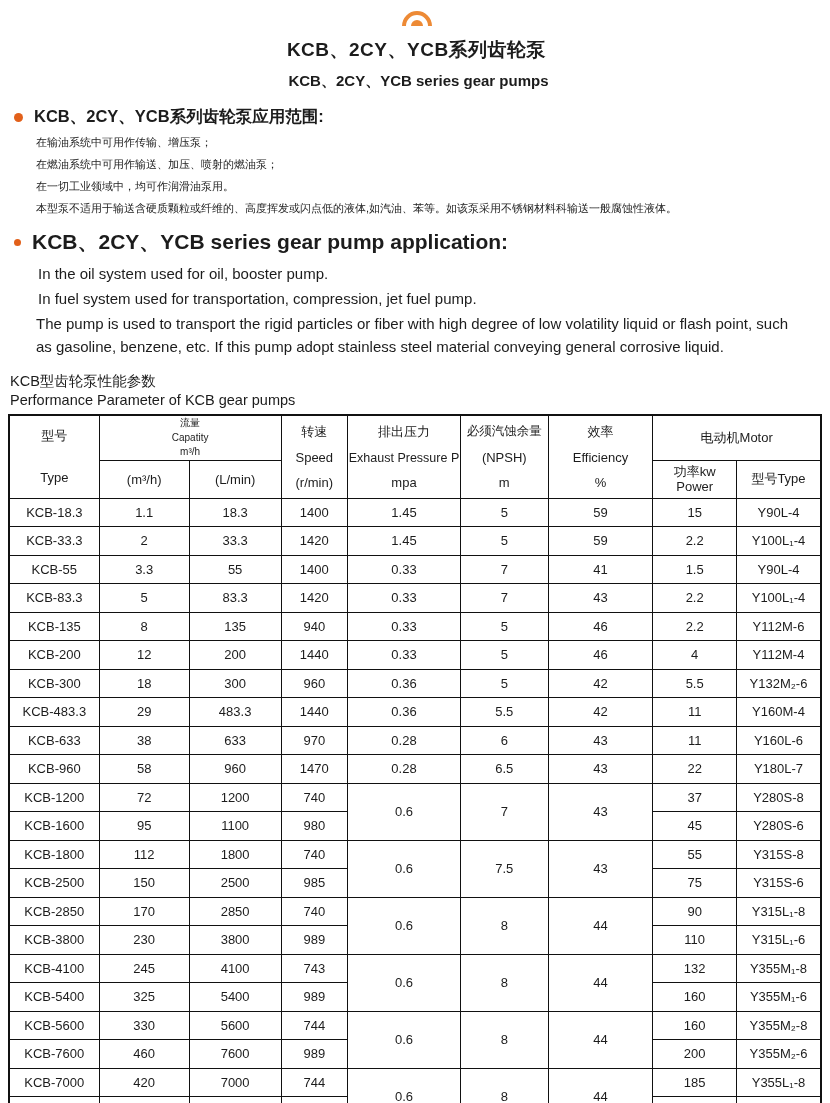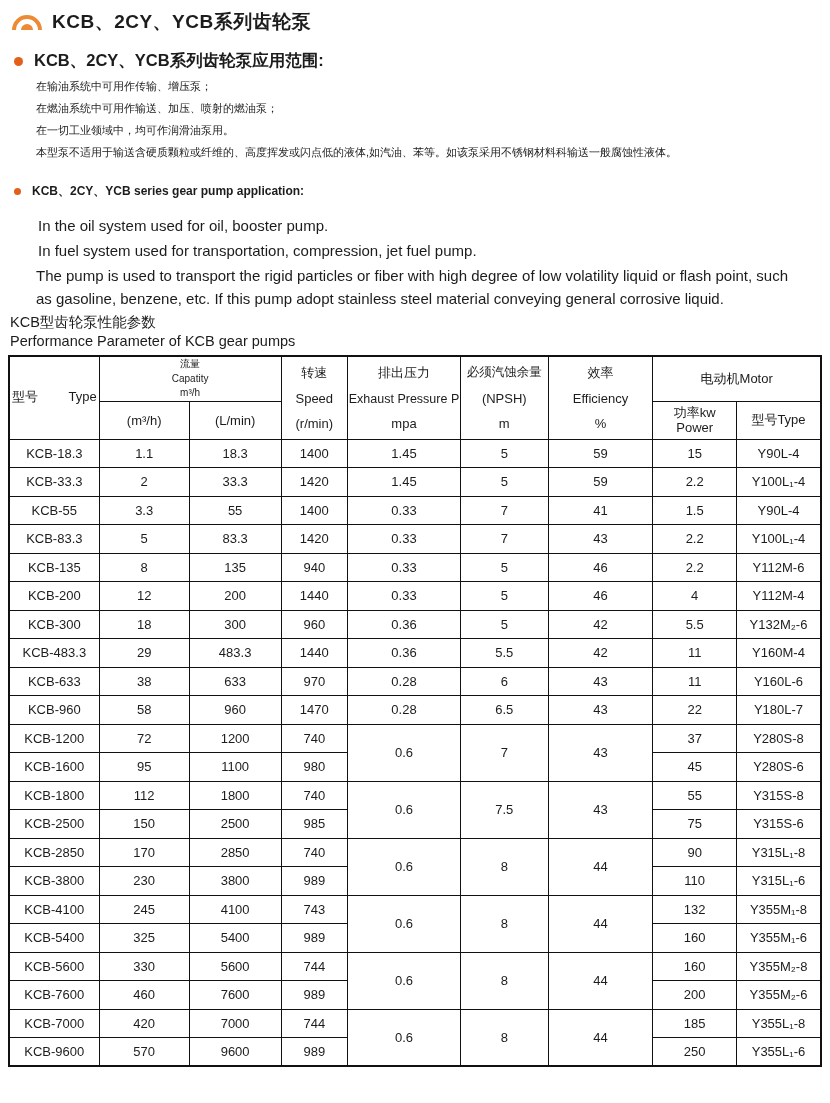--- a/index.html
+++ b/index.html
@@ -7,43 +7,43 @@
   body {
     width: 830px;
     min-height: 1103px;
     margin: 0 auto;
     font-family: "Liberation Sans", "DejaVu Sans", sans-serif;
     color: #1c1c1c;
   }
   .page { padding: 9px 8px 8px 8px; }
 
   
-  .titlebar { display: flex; align-items: center; gap: 9px; padding-left: 3px; }
+  .titlebar { display: flex; align-items: center; gap: 9px; padding-left: 3px; flex-direction: column; }
   .logo { width: 32px; height: 19px; flex: 0 0 auto; }
   .title-zh { font-size: 19px; font-weight: bold; letter-spacing: 0.5px; }
   .title-en { font-size: 15px; font-weight: bold; margin-left: 4px; }
 
   
   .section-heading { display: flex; align-items: center; gap: 11px; font-weight: bold; padding-left: 6px; }
   .section-heading.cn { font-size: 16.5px; margin-top: 15px; }
-  .section-heading.en { font-size: 12px; margin-top: 20px; }
+  .section-heading.en { font-size: 21px; margin-top: 9px; }
   .bullet { border-radius: 50%; flex: 0 0 auto; }
   .bullet.b1 { width: 9px; height: 9px; }
   .bullet.b2 { width: 7px; height: 7px; }
 
   .cn-lines { margin: 3px 0 0 28px; }
   .cn-lines p { font-size: 11px; line-height: 22px; font-weight: 500; }
   .cn-lines p.para { max-width: 786px; }
 
-  .en-lines { margin: 13px 0 0 30px; }
+  .en-lines { margin: 5px 0 0 30px; }
   .en-lines p { font-size: 15px; line-height: 25px; }
   .en-para { margin: 1px 0 0 28px; font-size: 15px; line-height: 23px; max-width: 772px; }
 
   
-  .table-captions { margin-top: 2px; padding-left: 2px; }
+  .table-captions { margin-top: 13px; padding-left: 2px; }
   .caption-zh { font-size: 14.5px; line-height: 20px; }
   .caption-en { font-size: 14.5px; line-height: 19px; }
 
   
   table.perf {
     width: 814px;
     margin-top: 4px;
     border-collapse: collapse;
     table-layout: fixed;
     border: 2px solid #111;
@@ -64,21 +64,21 @@
     height: 76px;
     display: flex;
     flex-direction: column;
     justify-content: space-between;
     align-items: center;
     padding: 4px 0 5px 0;
   }
   .spread2 {
     height: 76px;
     display: flex;
-    flex-direction: row;
+    flex-direction: column;
     justify-content: space-between;
     align-items: center;
     padding: 8px 0 10px 0;
   }
   .tight { line-height: 14.5px; font-size: 10px; }
   .hline { font-size: 13px; text-align: right; }
   .pwr2 { line-height: 15px; }
   tbody td { height: 28.5px; font-size: 13.5px; }
 </style>
 </head>
@@ -87,20 +87,21 @@
 <div class="page">
 
   <div class="titlebar">
     <span class="logo">
       <svg viewBox="0 0 32 19" width="32" height="19" aria-hidden="true">
         <path d="M3 17 A 13 13 0 0 1 29 17" fill="none" stroke="#ed8a35" stroke-width="4"></path>
         <path d="M10 17 A 6 6 0 0 1 22 17 Z" fill="#ed8a35"></path>
       </svg>
     </span>
     <span class="title-zh">KCB、2CY、YCB系列齿轮泵</span>
+    <span class="title-en">KCB、2CY、YCB series gear pumps</span>
   </div>
 
   <div class="section-heading cn">
     <span class="bullet b1" style="background:#e2601a;"></span>
     <span>KCB、2CY、YCB系列齿轮泵应用范围:</span>
   </div>
   <div class="cn-lines">
     <p>在输油系统中可用作传输、增压泵；</p>
     <p>在燃油系统中可用作输送、加压、喷射的燃油泵；</p>
     <p>在一切工业领域中，均可作润滑油泵用。</p>

